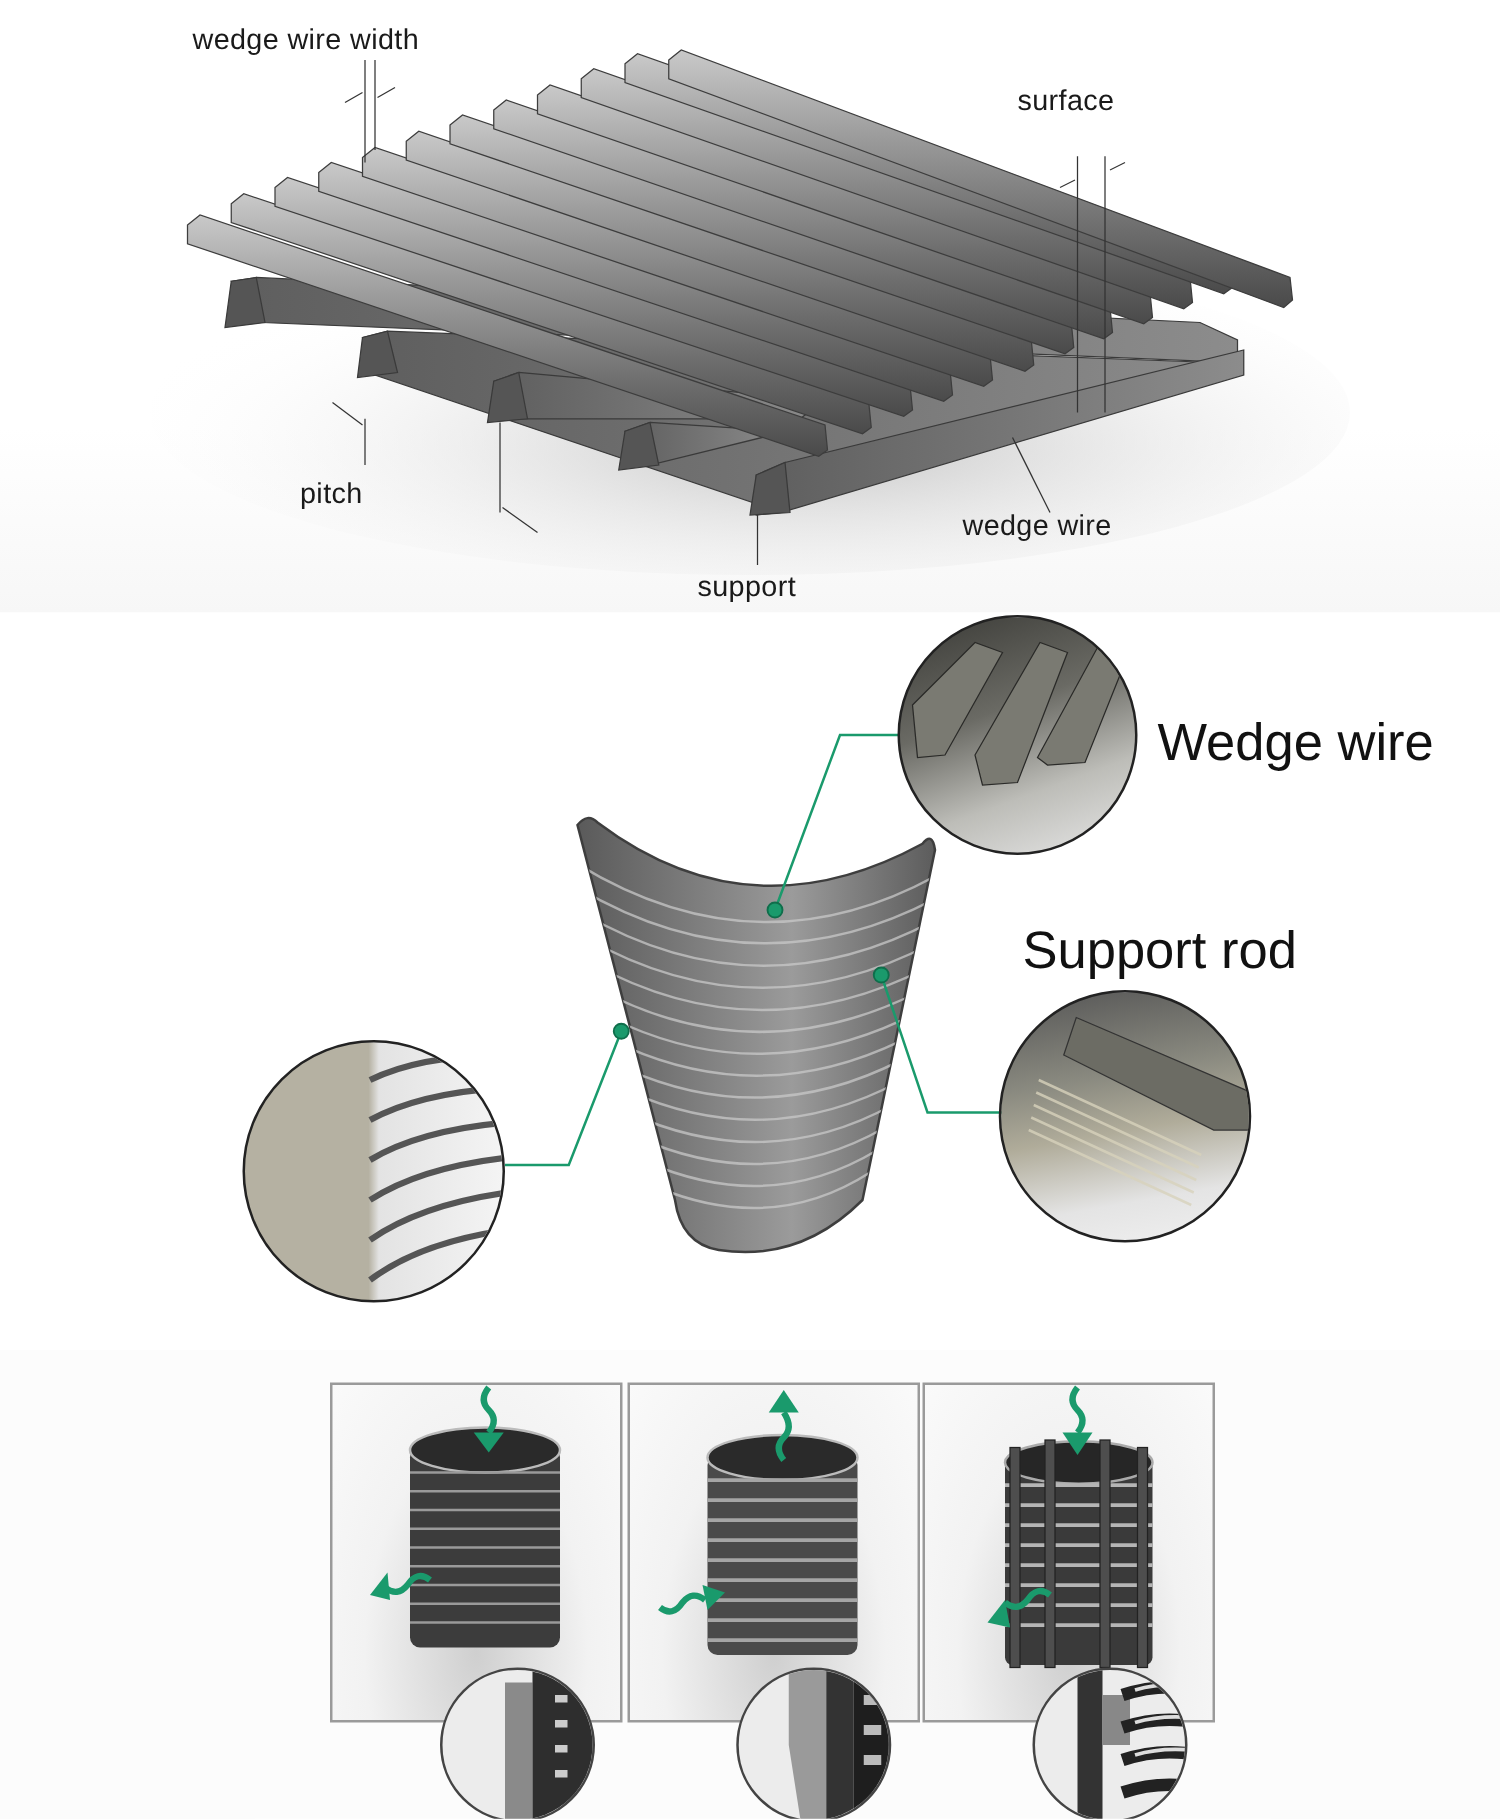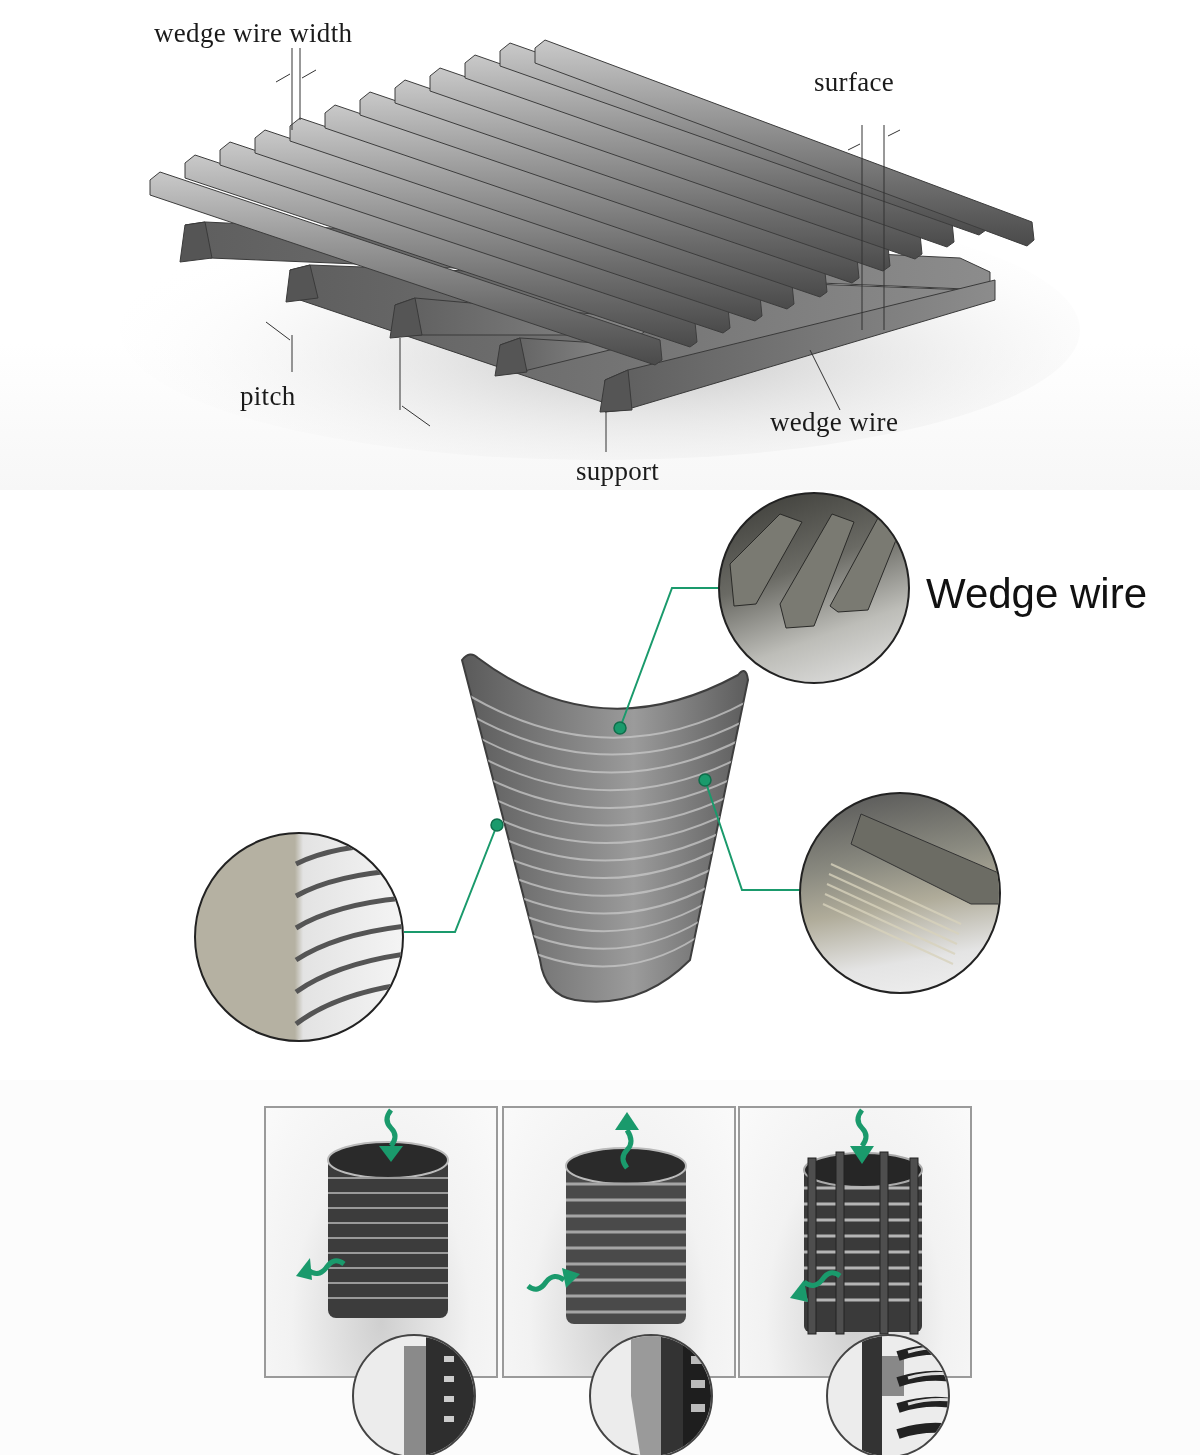--- a/index.html
+++ b/index.html
@@ -4,21 +4,21 @@
 <style>
   * { box-sizing: border-box; margin: 0; padding: 0; }
   html, body { width: 1200px; height: 1455px; background: #ffffff; overflow: hidden; }
   body { position: relative; font-family: "DejaVu Sans", sans-serif; color: #111; }
 
   .section { position: absolute; left: 0; width: 1200px; }
   #sec-top { top: 0; height: 490px; background: linear-gradient(#fff, #fff 70%, #f7f7f7 100%); }
   #sec-mid { top: 490px; height: 590px; background: #fff; }
   #sec-bot { top: 1080px; height: 375px; background: #fcfcfc; }
 
-  .label-small { position: absolute; font-family: Liberation Serif, serif; font-size: 27px; color: #1a1a1a; letter-spacing: 0.3px; }
+  .label-small { position: absolute; font-family: Liberation Sans, sans-serif; font-size: 23px; color: #1a1a1a; letter-spacing: 0.3px; }
   .label-large { position: absolute; font-family: "Liberation Sans", sans-serif; font-size: 42px; color: #111; }
 
   svg { position: absolute; left: 0; top: 0; overflow: visible; }
 
   .detail-circle { position: absolute; border-radius: 50%; border: 2px solid #222; overflow: hidden; background: #d9d9d9; }
 
   .panel { position: absolute; top: 1106px; width: 234px; height: 272px; border: 2px solid #9a9a9a; background: radial-gradient(ellipse at 50% 80%, #cfcfcf 0%, #f2f2f2 55%, #fafafa 100%); overflow: hidden; }
   .panel-inset { position: absolute; width: 124px; height: 124px; border-radius: 50%; border: 2px solid #444; background: #ececec; overflow: hidden; }
 </style>
 </head>
@@ -88,21 +88,21 @@
       <line x1="402" y1="406" x2="430" y2="426"></line>
       <line x1="606" y1="412" x2="606" y2="452"></line>
       <line x1="810" y1="350" x2="840" y2="410"></line>
     </g>
   </svg>
 
   <div class="label-small" style="left:154px; top:18px;">wedge wire width</div>
   <div class="label-small" style="left:814px; top:67px;">surface</div>
   <div class="label-small" style="left:240px; top:381px;">pitch</div>
   <div class="label-small" style="left:770px; top:407px;">wedge wire</div>
-  <div class="label-small" style="left:576px; top:456px;text-align:right;">support</div>
+  <div class="label-small" style="left:558px; top:456px;text-align:right;">support</div>
 </div>
 
 <div class="section" id="sec-mid">
   <svg width="1200" height="590">
     <defs>
       <linearGradient id="coneG" x1="0" y1="0" x2="1" y2="0">
         <stop offset="0" stop-color="#5a5a5a"></stop>
         <stop offset="0.45" stop-color="#8a8a8a"></stop>
         <stop offset="0.6" stop-color="#9b9b9b"></stop>
         <stop offset="1" stop-color="#5c5c5c"></stop>
@@ -145,20 +145,21 @@
     <svg width="192" height="192">
       <g fill="#7a7a72" stroke="#2a2a28" stroke-width="1">
         <polygon points="10,70 60,20 82,28 36,110 14,112"></polygon>
         <polygon points="60,110 112,20 134,28 94,132 66,134"></polygon>
         <polygon points="110,112 158,24 180,36 148,116 118,118"></polygon>
       </g>
     </svg>
   </div>
   <div class="label-large" style="left:926px; top:80px;">Wedge wire</div>
 
+  <div class="label-large" style="left:818px; top:246px;">Support rod</div>
   <div class="detail-circle" style="left:799px; top:302px; width:202px; height:202px; background:linear-gradient(170deg,#555 0%,#8a8a80 35%,#b0ac9a 55%,#e4e4e4 80%,#f0f0f0 100%);">
     <svg width="202" height="202">
       <g stroke="#d8d2bc" stroke-width="2" opacity="0.8">
         <line x1="30" y1="70" x2="160" y2="130"></line>
         <line x1="28" y1="80" x2="158" y2="140"></line>
         <line x1="26" y1="90" x2="156" y2="150"></line>
         <line x1="24" y1="100" x2="154" y2="160"></line>
         <line x1="22" y1="110" x2="152" y2="170"></line>
       </g>
       <polygon points="60,20 200,80 200,110 170,110 50,50" fill="#6c6c64" stroke="#333"></polygon>

